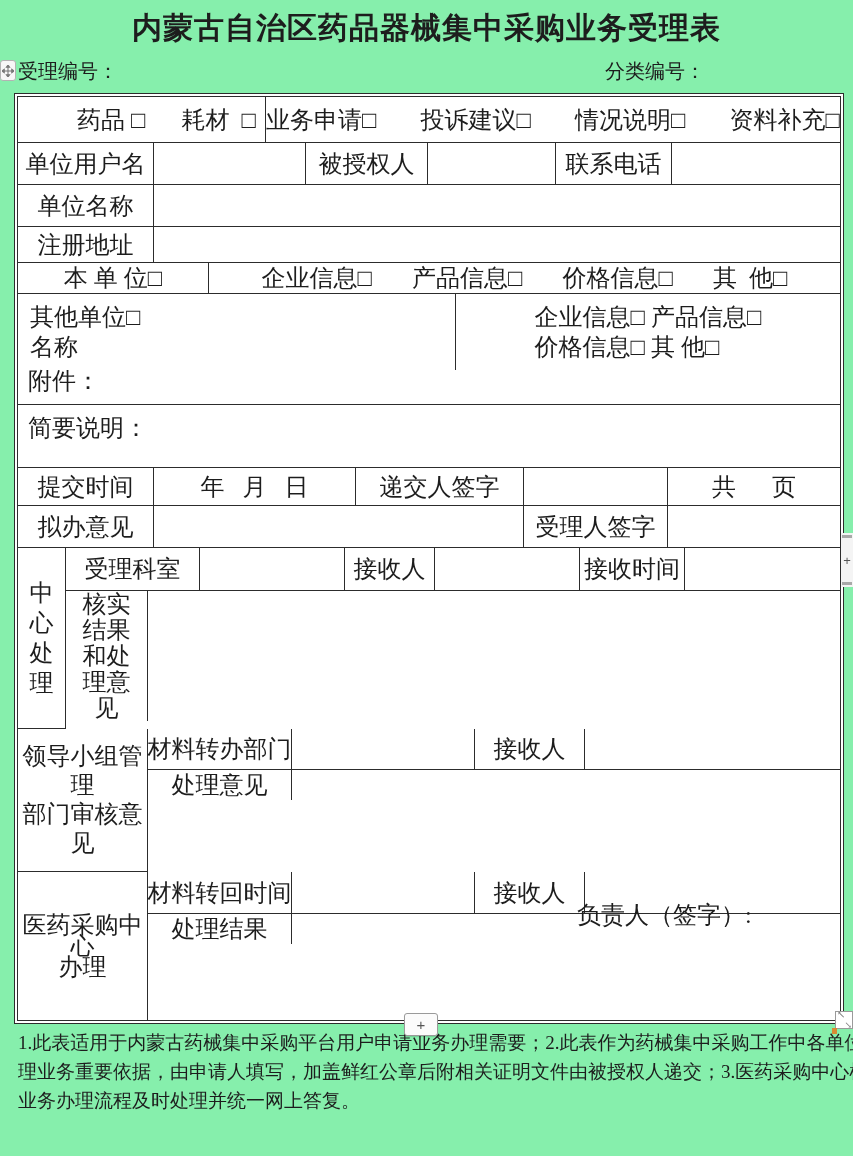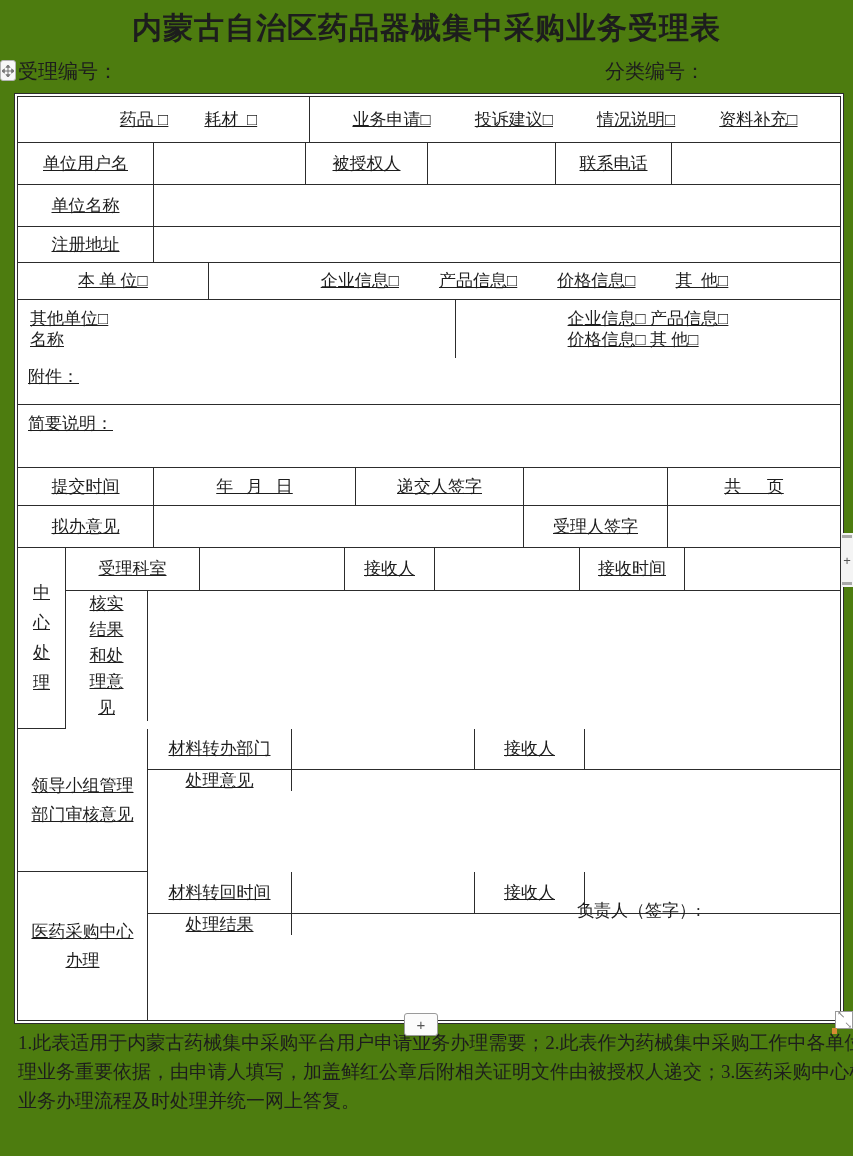--- a/index.html
+++ b/index.html
@@ -2,32 +2,32 @@
 <html><head>
 <meta charset="utf-8">
 <style>
   :root{
     --bc:#2c2c2c;
     --tx:#1d1d1d;
   }
   *{box-sizing:border-box;margin:0;padding:0;}
   html,body{background:#fff;}
   body{font-family:"Liberation Serif","DejaVu Serif",serif;color:var(--tx);}
-  .page{position:relative;width:853px;height:1156px;background:#4d7c0f;overflow:hidden;}
+  .page{position:relative;width:853px;height:1156px;background:#86efac;overflow:hidden;}
 
   .doc-title{margin-top:8px;text-align:center;font-family:"Liberation Sans","DejaVu Sans",sans-serif;
     font-weight:700;font-size:30px;letter-spacing:1px;}
   .ref-row{display:flex;align-items:flex-end;padding:0 0 0 18px;margin-top:10px;height:26px;font-size:20px;}
   .ref-right{margin-left:auto;margin-right:148px;text-align:right;}
 
   .tbl{position:relative;margin:8px 0 0 14px;width:830px;border:4px double var(--bc);background:#fff;}
   .band{display:flex;}
   .c{position:relative;display:flex;align-items:center;justify-content:center;
      border-right:1px solid var(--bc);border-bottom:1px solid var(--bc);
-     font-size:17px;line-height:1.25;text-decoration:underline;}
+     font-size:24px;line-height:1.25;}
   .c.nr{border-right:none;}
   .c.nb{border-bottom:none;}
   .c.fill{flex:1 1 auto;}
   .c.tl{align-items:flex-start;justify-content:flex-start;padding:8px 10px;}
   .col{display:flex;flex-direction:column;flex:1 1 auto;}
   .t{white-space:pre;}
   .v{white-space:pre-line;text-align:center;}
   .ml{white-space:pre-line;}
 
   
@@ -226,21 +226,21 @@
           <div class="c nb" style="width:144px">
             <span class="t">处理意见</span>
           </div>
           <div class="c fill nr nb"></div>
         </div>
       </div>
     </div>
 
     <div class="band" style="height:148px">
       <div class="c nb" style="width:130px">
-        <span class="v" style="line-height:29px">医药采购中心
+        <span class="v" style="line-height:21px">医药采购中心
 办理</span>
       </div>
       <div class="col">
         <div class="band" style="height:42px">
           <div class="c" style="width:144px">
             <span class="t">材料转回时间</span>
           </div>
           <div class="c" style="width:183px"></div>
           <div class="c" style="width:110px">
             <span class="t">接收人</span>

